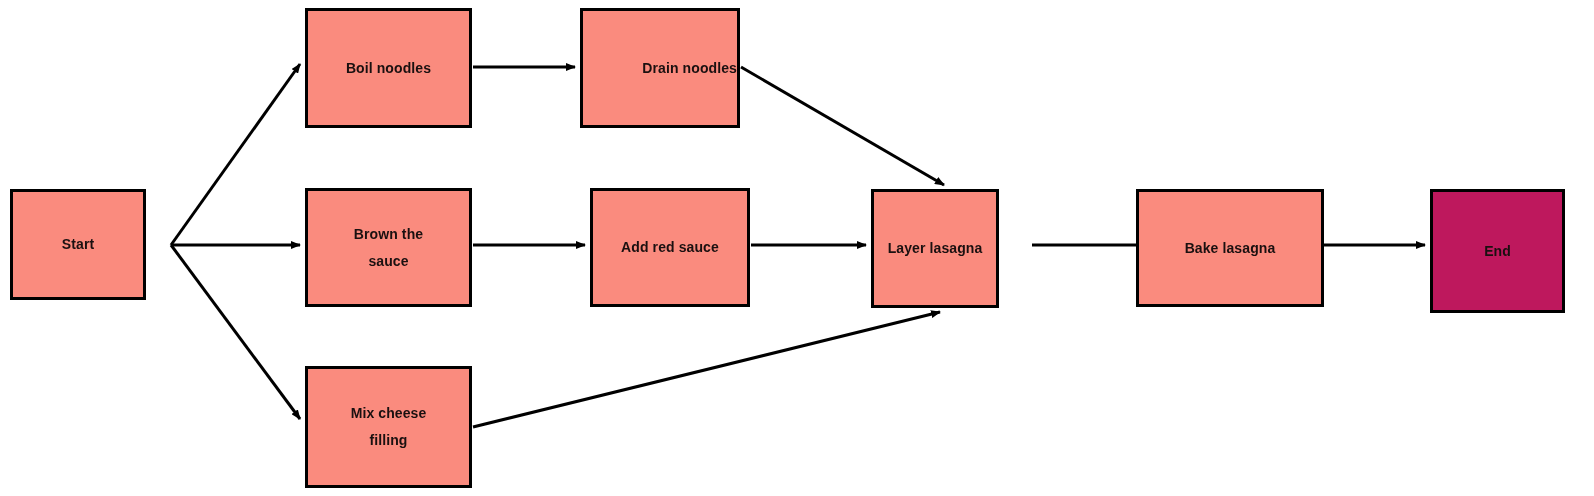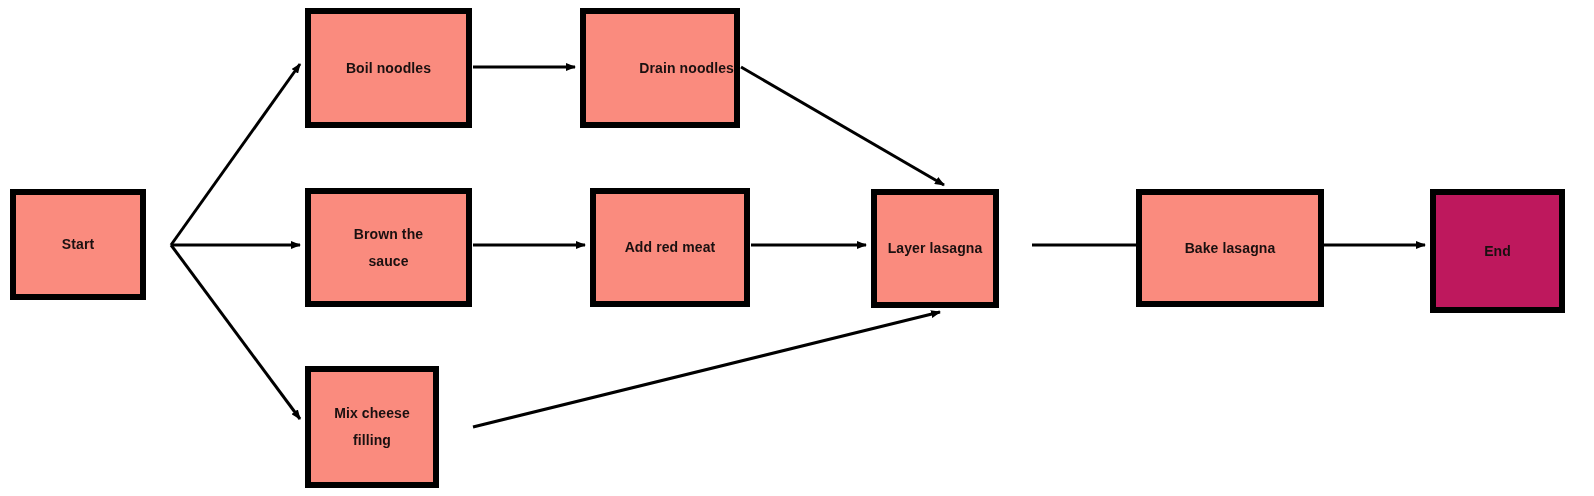--- a/index.html
+++ b/index.html
@@ -23,21 +23,21 @@
     left: 0;
     top: 0;
     width: 1594px;
     height: 496px;
     pointer-events: none;
   }
   .node {
     position: absolute;
     box-sizing: border-box;
     background: #fa8b7e;
-    border: 6px solid #b91c1c;
+    border: 3px solid #b91c1c;
     display: flex;
     align-items: center;
     justify-content: center;
     text-align: center;
     color: #1a1010;
     font-weight: bold;
     font-size: 14px;
     line-height: 27px;
     letter-spacing: 0.1px;
     z-index: 2;
@@ -81,30 +81,30 @@
         <span class="label">Boil noodles</span>
       </div>
       <div class="node" style="left: 580px; top: 8px; width: 160px; height: 120px; background: rgb(250, 139, 126); border-color: rgb(0, 0, 0); color: rgb(26, 16, 16); text-align: right;">
         <span class="label">Drain noodles</span>
       </div>
       <div class="node" style="left: 305px; top: 188px; width: 167px; height: 119px; background: rgb(250, 139, 126); border-color: rgb(0, 0, 0); color: rgb(26, 16, 16);">
         <span class="label">Brown the
 sauce</span>
       </div>
       <div class="node" style="left: 590px; top: 188px; width: 160px; height: 119px; background: rgb(250, 139, 126); border-color: rgb(0, 0, 0); color: rgb(26, 16, 16);">
-        <span class="label">Add red meat</span>
+        <span class="label">Add red sauce</span>
       </div>
       <div class="node" style="left: 871px; top: 189px; width: 128px; height: 119px; background: rgb(250, 139, 126); border-color: rgb(0, 0, 0); color: rgb(26, 16, 16);">
         <span class="label">Layer lasagna</span>
       </div>
       <div class="node" style="left: 1136px; top: 189px; width: 188px; height: 118px; background: rgb(250, 139, 126); border-color: rgb(0, 0, 0); color: rgb(26, 16, 16);">
         <span class="label">Bake lasagna</span>
       </div>
       <div class="node" style="left: 1430px; top: 189px; width: 135px; height: 124px; background: #be185d; border-color: rgb(0, 0, 0); color: rgb(26, 16, 16);">
         <span class="label">End</span>
       </div>
-      <div class="node" style="left: 305px; top: 366px; width: 134px; height: 122px; background: rgb(250, 139, 126); border-color: rgb(0, 0, 0); color: rgb(26, 16, 16);">
+      <div class="node" style="left: 305px; top: 366px; width: 167px; height: 122px; background: rgb(250, 139, 126); border-color: rgb(0, 0, 0); color: rgb(26, 16, 16);">
         <span class="label">Mix cheese
 filling</span>
       </div>
     </div>
 
 </div>
 
 </body></html>

